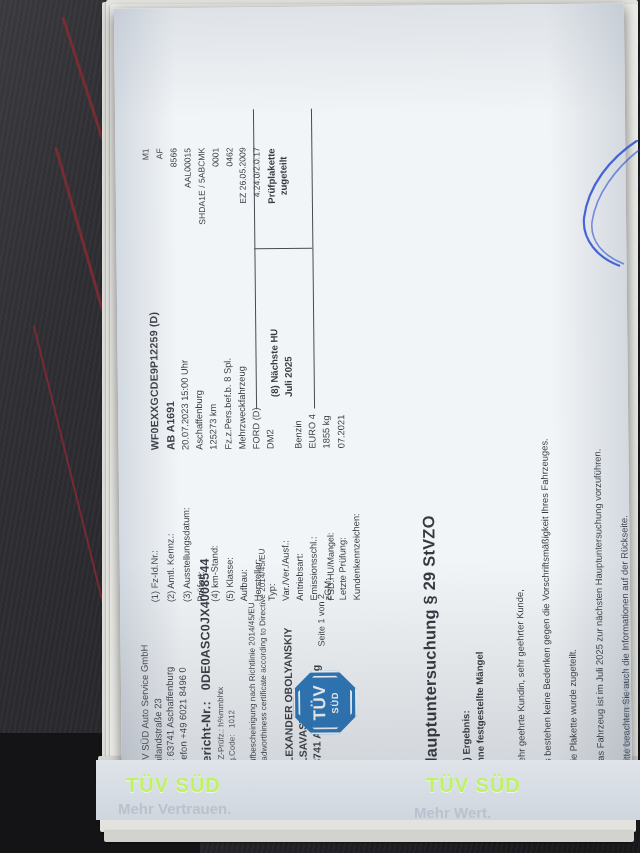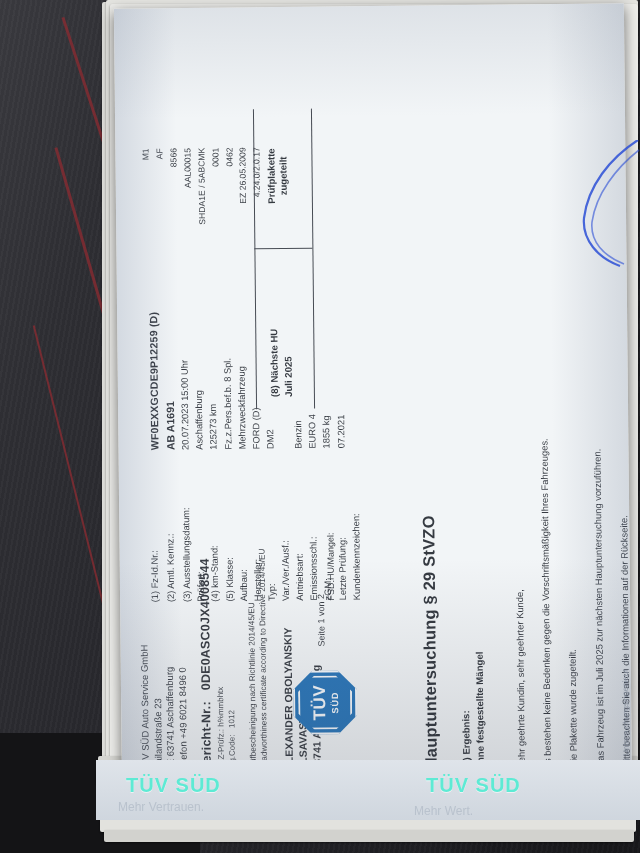--- a/index.html
+++ b/index.html
@@ -106,25 +106,25 @@
   .body-txt p{margin:0 0 11px 0;}
   .fsd{position:absolute;left:196px;top:206px;font-size:9px;}
 
   
   .faint{position:absolute;left:26px;top:500px;font-size:8px;color:#9aa0ab;}
 
   
   .wm{position:absolute;left:96px;top:760px;width:544px;height:60px;overflow:hidden;}
   .wm-in{position:absolute;left:0;top:0;width:544px;height:60px;
     background:linear-gradient(180deg,#dfe4ea,#cfd6de);}
-  .wm-txt{position:absolute;font-family:"Liberation Sans",sans-serif;font-weight:bold;color:#5eead4;
+  .wm-txt{position:absolute;font-family:"Liberation Sans",sans-serif;font-weight:bold;color:#bef264;
      text-shadow:0 1px 0 rgba(255,255,255,.6);}
   .wm1{left:30px;top:14px;font-size:20px;letter-spacing:1px;}
   .wm2{left:330px;top:14px;font-size:20px;letter-spacing:1px;}
-  .wm-sub{position:absolute;font-size:12px;color:#b9c2cd;font-weight:normal;}
+  .wm-sub{position:absolute;font-size:15px;color:#b9c2cd;font-weight:bold;}
   .wm-sub1{left:22px;top:40px;}
   .wm-sub2{left:318px;top:44px;}
 
   
   .scribble{position:absolute;right:0;top:140px;width:60px;height:130px;}
 </style>
 </head>
 <body>
 
 <div class="bg">

